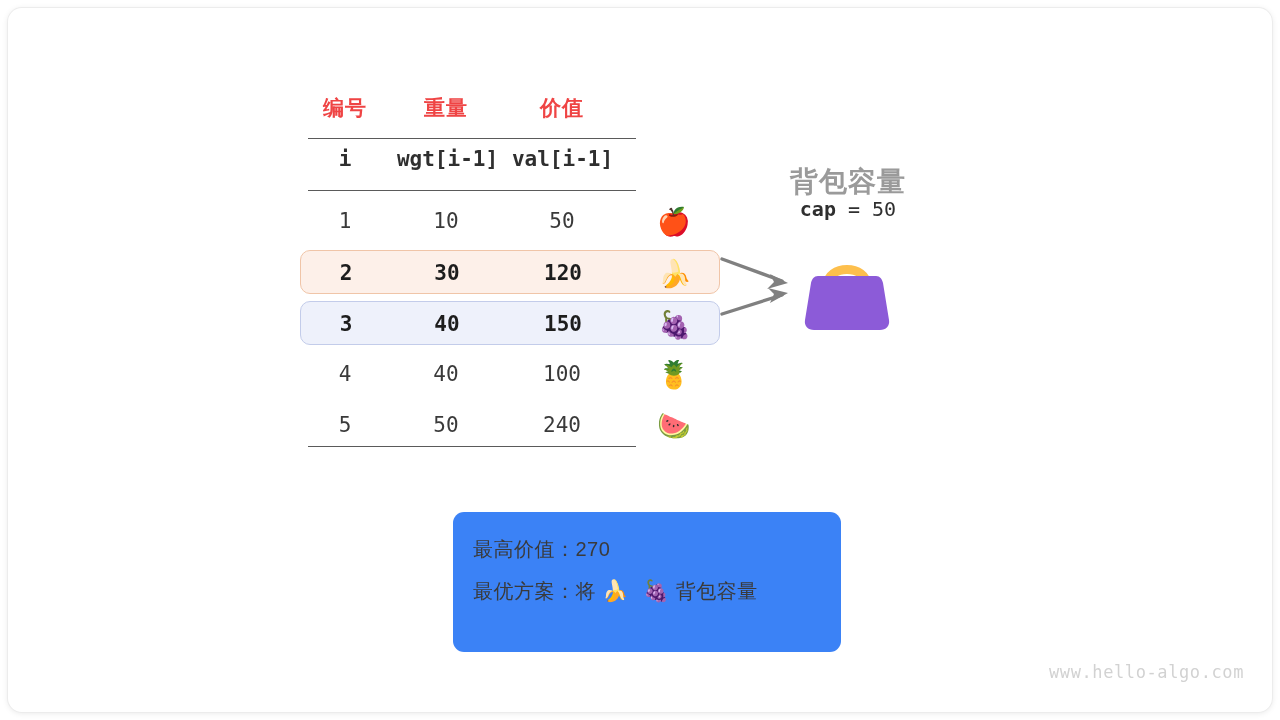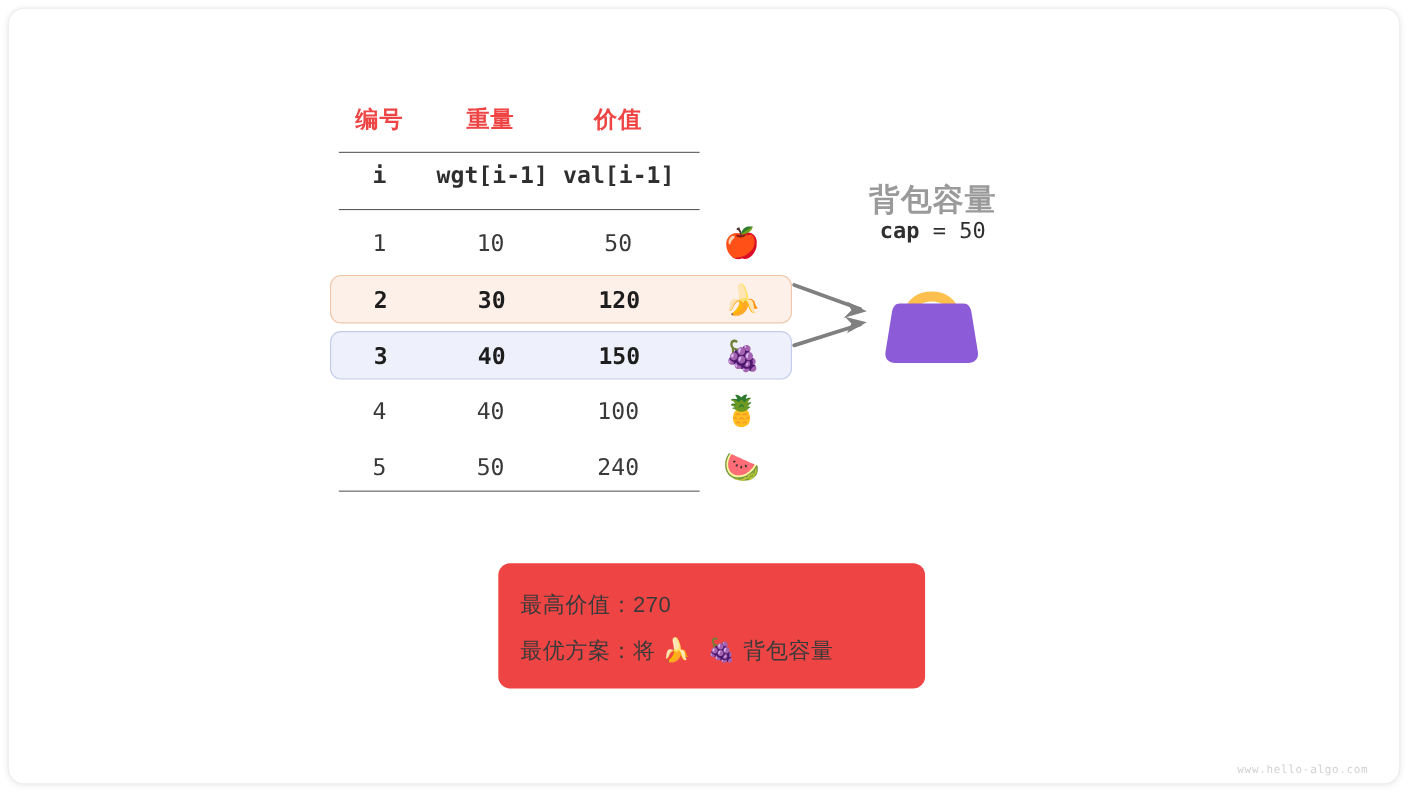--- a/index.html
+++ b/index.html
@@ -141,43 +141,43 @@
 
   #bag { position: absolute; left: 793px; top: 234px; width: 92px; height: 90px; }
 
   
   #arrows { position: absolute; left: 712px; top: 246px; width: 90px; height: 90px; }
 
   
   #result-box {
     position: absolute;
     left: 445px; top: 504px;
-    width: 388px; height: 114px;
-    background: #ef4444;
+    width: 388px; height: 140px;
+    background: #3b82f6;
     border-radius: 11px;
   }
   .res-line {
     position: absolute;
     left: 20px;
     font-size: 20px;
     color: #3a3a3a;
     white-space: pre;
     letter-spacing: 0.5px;
   }
   #res-line-1 { top: 24px; }
   #res-line-2 { top: 66px; }
   #res-line-3 { top: 104px; left: 122px; }
   .res-emoji { font-family: "DejaVu Sans", sans-serif; font-size: 21px; }
 
   
   #watermark {
     position: absolute;
-    right: 28px; bottom: 6px;
-    font-family: "DejaVu Sans Mono", "Liberation Mono", monospace;
-    font-size: 10px;
+    right: 28px; bottom: 30px;
+    font-family: "DejaVu Sans Mono", "Liberation Mono", monospace;
+    font-size: 17px;
     color: #d2d2d2;
     letter-spacing: 0.6px;
   }
 </style>
 </head>
 <body>
 
 <div id="canvas">
 
   <div id="table-area">

